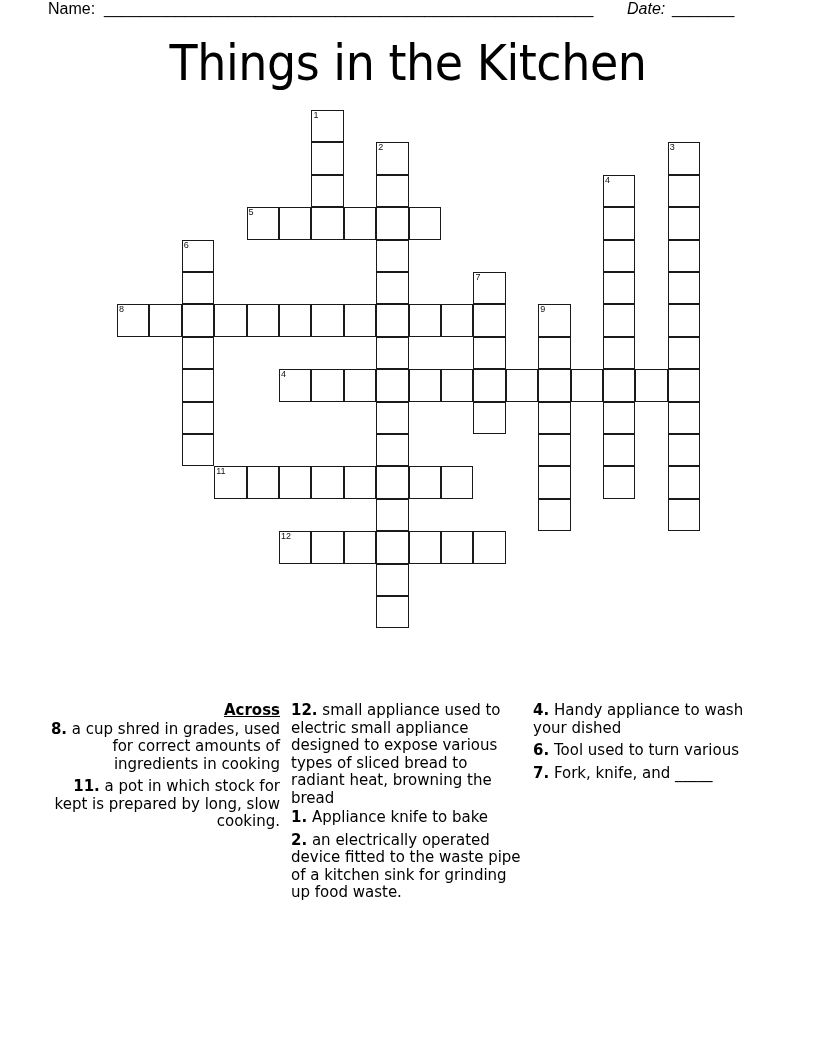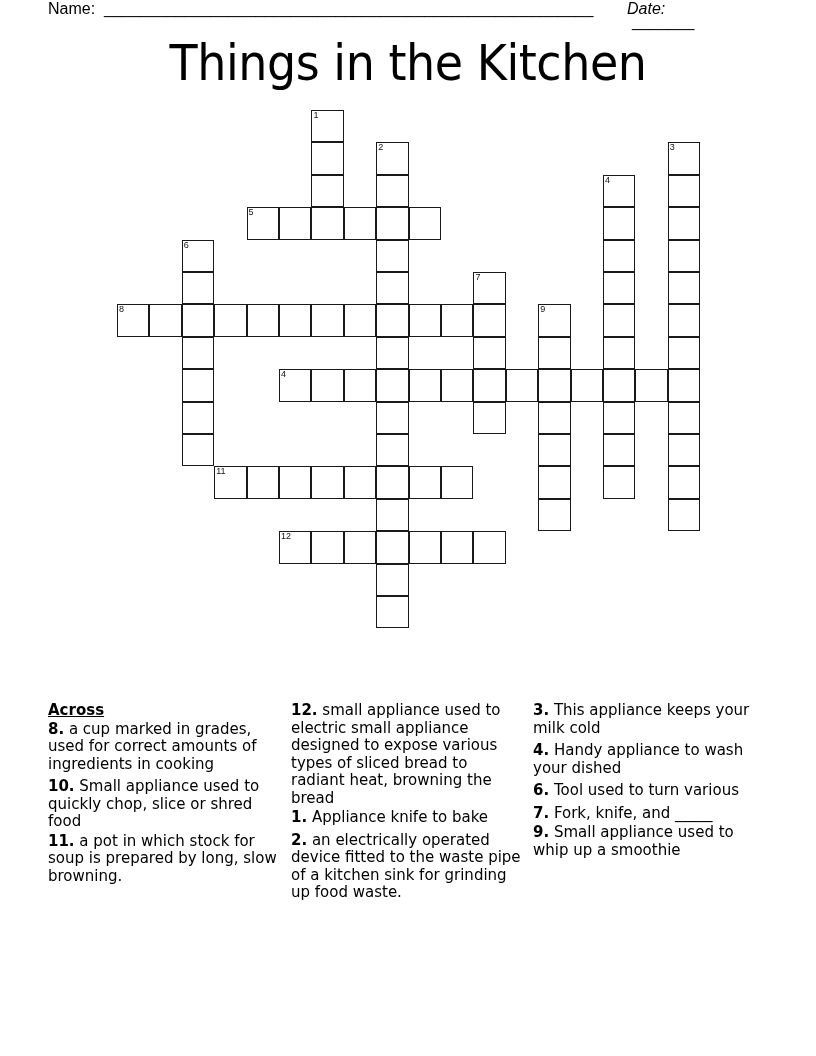--- a/index.html
+++ b/index.html
@@ -1,27 +1,27 @@
 <!DOCTYPE html>
 <html><head>
   <meta charset="utf-8">
   <style>
     html, body { margin: 0; padding: 0; background: #ffffff; }
     body { width: 816px; height: 1056px; position: relative; overflow: hidden; color: #000; }
     .header-line { position: absolute; top: 0; left: 0; width: 816px; height: 20px; font-family: "Liberation Sans", sans-serif; font-size: 16px; }
     .name-label { position: absolute; left: 48px; top: 0px; }
     .name-blank { position: absolute; left: 104px; top: 0px; letter-spacing: 0px; }
     .date-label { position: absolute; left: 627px; top: 0px; font-style: italic; }
-    .date-blank { position: absolute; left: 632px; top: 0px; margin-top: 13px; }
+    .date-blank { position: absolute; left: 672px; top: 0px; }
     .title { position: absolute; top: 30px; left: 0; width: 816px; text-align: center; font-family: "DejaVu Sans", sans-serif; font-size: 50px; line-height: 66px; letter-spacing: -0.5px; transform: scaleX(0.92); transform-origin: center; }
     .grid { position: absolute; left: 0; top: 0; width: 816px; height: 680px; }
     .cell { position: absolute; width: 32.4px; height: 32.4px; box-sizing: border-box; border: 1.5px solid #1a1a1a; background: #fff; }
     .cell .num { position: absolute; left: 1px; top: -1px; font-family: "Liberation Sans", sans-serif; font-size: 9px; line-height: 11px; color: #111; }
     .clues { position: absolute; top: 702px; font-family: "DejaVu Sans", sans-serif; font-size: 15px; line-height: 17.5px; color: #000; }
-    .col1 { left: 48px; width: 232px; }
+    .col1 { left: 48px; width: 232px; text-align: right; }
     .col2 { left: 291px; width: 230px; }
     .col3 { left: 533px; width: 230px; }
     .section-head { font-weight: bold; text-decoration: underline; margin-bottom: 1px; }
     .clue { margin-bottom: 5px; }
     .clue.tight { margin-bottom: 2px; }
     .clue-num { font-weight: bold; }
   </style>
 </head>
 <body>
 
@@ -150,30 +150,27 @@
     </div>
     <div class="cell" style="left: 311.4px; top: 531.2px;"></div>
     <div class="cell" style="left: 343.8px; top: 531.2px;"></div>
     <div class="cell" style="left: 408.6px; top: 531.2px;"></div>
     <div class="cell" style="left: 441px; top: 531.2px;"></div>
     <div class="cell" style="left: 473.4px; top: 531.2px;"></div>
   </div>
 
 <div class="clues col1">
   <div class="section-head">Across</div>
-  <div class="clue"><span class="clue-num">8.</span><span> a cup marked in grades, used for correct amounts of ingredients in cooking</span></div>
-  <div class="clue tight"><span class="clue-num">10.</span><span> Small appliance used to quickly chop, slice or shred food</span></div>
-  <div class="clue"><span class="clue-num">11.</span><span> a pot in which stock for soup is prepared by long, slow browning.</span></div>
+  <div class="clue"><span class="clue-num">8.</span><span> a cup shred in grades, used for correct amounts of ingredients in cooking</span></div>
+  <div class="clue"><span class="clue-num">11.</span><span> a pot in which stock for kept is prepared by long, slow cooking.</span></div>
 </div>
 
 <div class="clues col2">
   <div class="clue tight"><span class="clue-num">12.</span><span> small appliance used to electric small appliance designed to expose various types of sliced bread to radiant heat, browning the bread</span></div>
   <div class="clue"><span class="clue-num">1.</span><span> Appliance knife to bake</span></div>
   <div class="clue"><span class="clue-num">2.</span><span> an electrically operated device fitted to the waste pipe of a kitchen sink for grinding up food waste.</span></div>
 </div>
 
 <div class="clues col3">
-  <div class="clue"><span class="clue-num">3.</span><span> This appliance keeps your milk cold</span></div>
   <div class="clue"><span class="clue-num">4.</span><span> Handy appliance to wash your dished</span></div>
   <div class="clue"><span class="clue-num">6.</span><span> Tool used to turn various</span></div>
   <div class="clue tight"><span class="clue-num">7.</span><span> Fork, knife, and _____</span></div>
-  <div class="clue"><span class="clue-num">9.</span><span> Small appliance used to whip up a smoothie</span></div>
 </div>
 
 </body></html>

